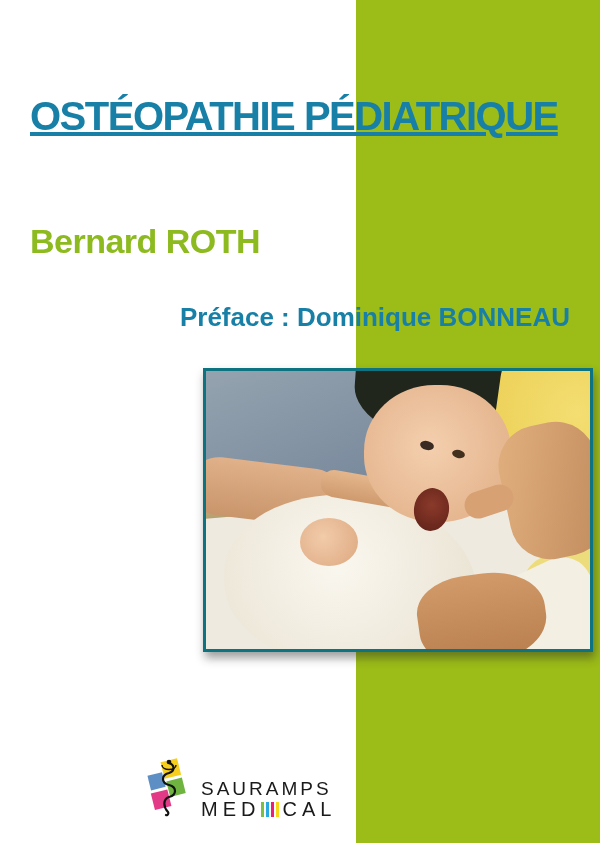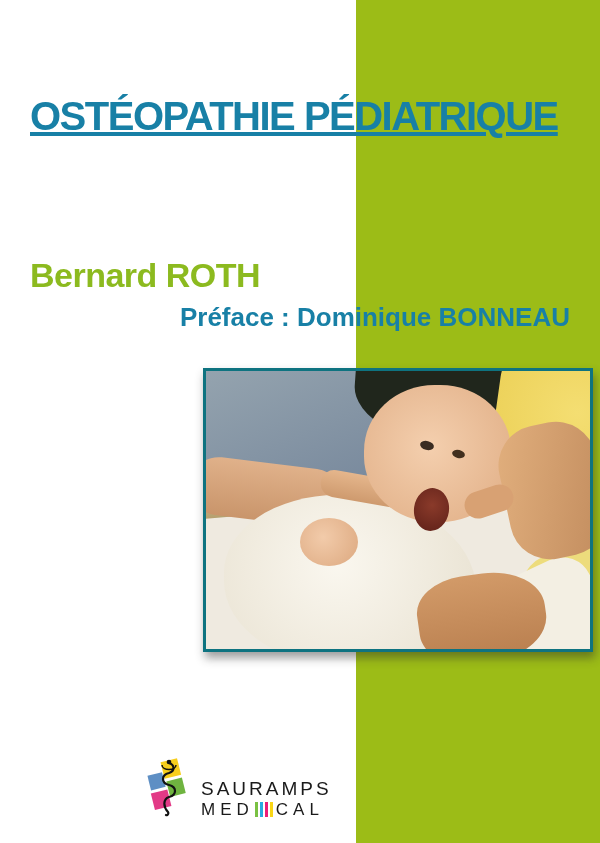--- a/index.html
+++ b/index.html
@@ -11,21 +11,21 @@
     position:absolute;left:356px;top:0;width:244px;height:843px;
     background:var(--green,#9CBC17);
   }
   .title{
     position:absolute;left:30px;top:90px;margin:0;
     font-size:40px;line-height:52px;font-weight:bold;
     color:var(--teal,#1880A6);letter-spacing:-1.5px;white-space:nowrap;
   }
   .title span{display:block;text-decoration:underline;}
   .author{
-    position:absolute;left:30px;top:256px;
+    position:absolute;left:30px;top:222px;
     font-size:34px;font-weight:bold;letter-spacing:-0.5px;
     color:var(--author-green,#8CBA1F);white-space:nowrap;
   }
   .preface{
     position:absolute;right:30px;top:302px;
     font-size:26px;font-weight:bold;
     color:var(--teal,#1880A6);white-space:nowrap;
   }
   
   .photo-frame{
@@ -73,21 +73,21 @@
     background:#D8A173;border-radius:14px;transform:rotate(-18deg);}
   .ph-hand-b{left:212px;top:203px;width:128px;height:88px;
     background:linear-gradient(#D29A68,#B97F4F);
     border-radius:38% 45% 45% 40%;transform:rotate(-8deg);}
   
   .publisher{
     position:absolute;left:146px;top:756px;display:flex;align-items:flex-end;gap:9px;
   }
   .pub-text{color:var(--logo-ink,#1A1A1A);}
   .pub-line1{font-size:19px;letter-spacing:3px;line-height:21px;}
-  .pub-line2{font-size:17px;letter-spacing:5px;line-height:21px;display:flex;align-items:center;}
+  .pub-line2{font-size:20px;letter-spacing:5px;line-height:21px;display:flex;align-items:center;}
   .bars{display:inline-flex;gap:2px;margin:0 3px 0 1px;}
   .bars i{display:block;width:3px;height:15px;}
   .bar-g{background:var(--bar-green,#7AC143);}
   .bar-b{background:var(--bar-blue,#29ABE2);}
   .bar-p{background:var(--bar-pink,#EC1E79);}
   .bar-y{background:var(--bar-yellow,#F9D616);}
 </style>
 </head>
 <body>
 

